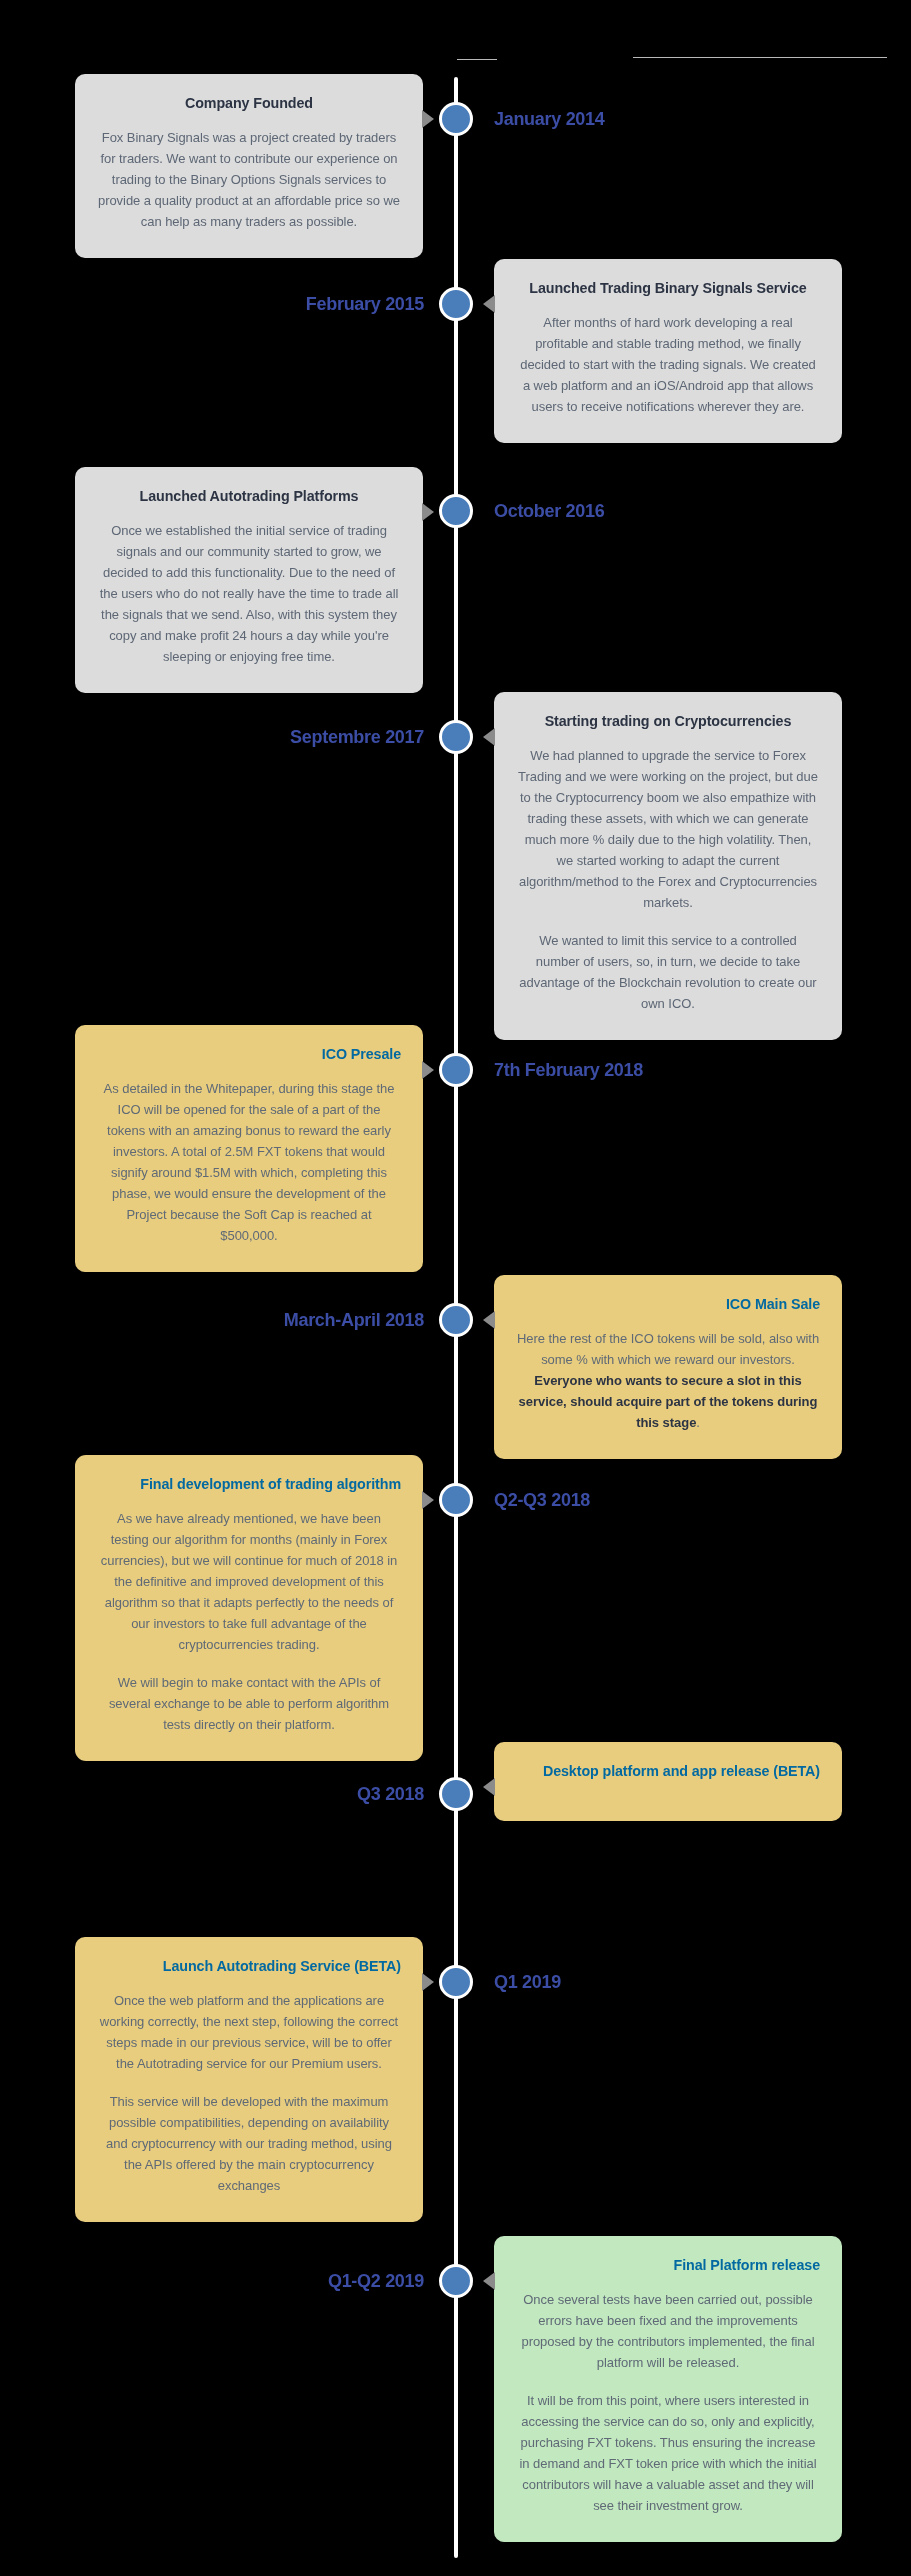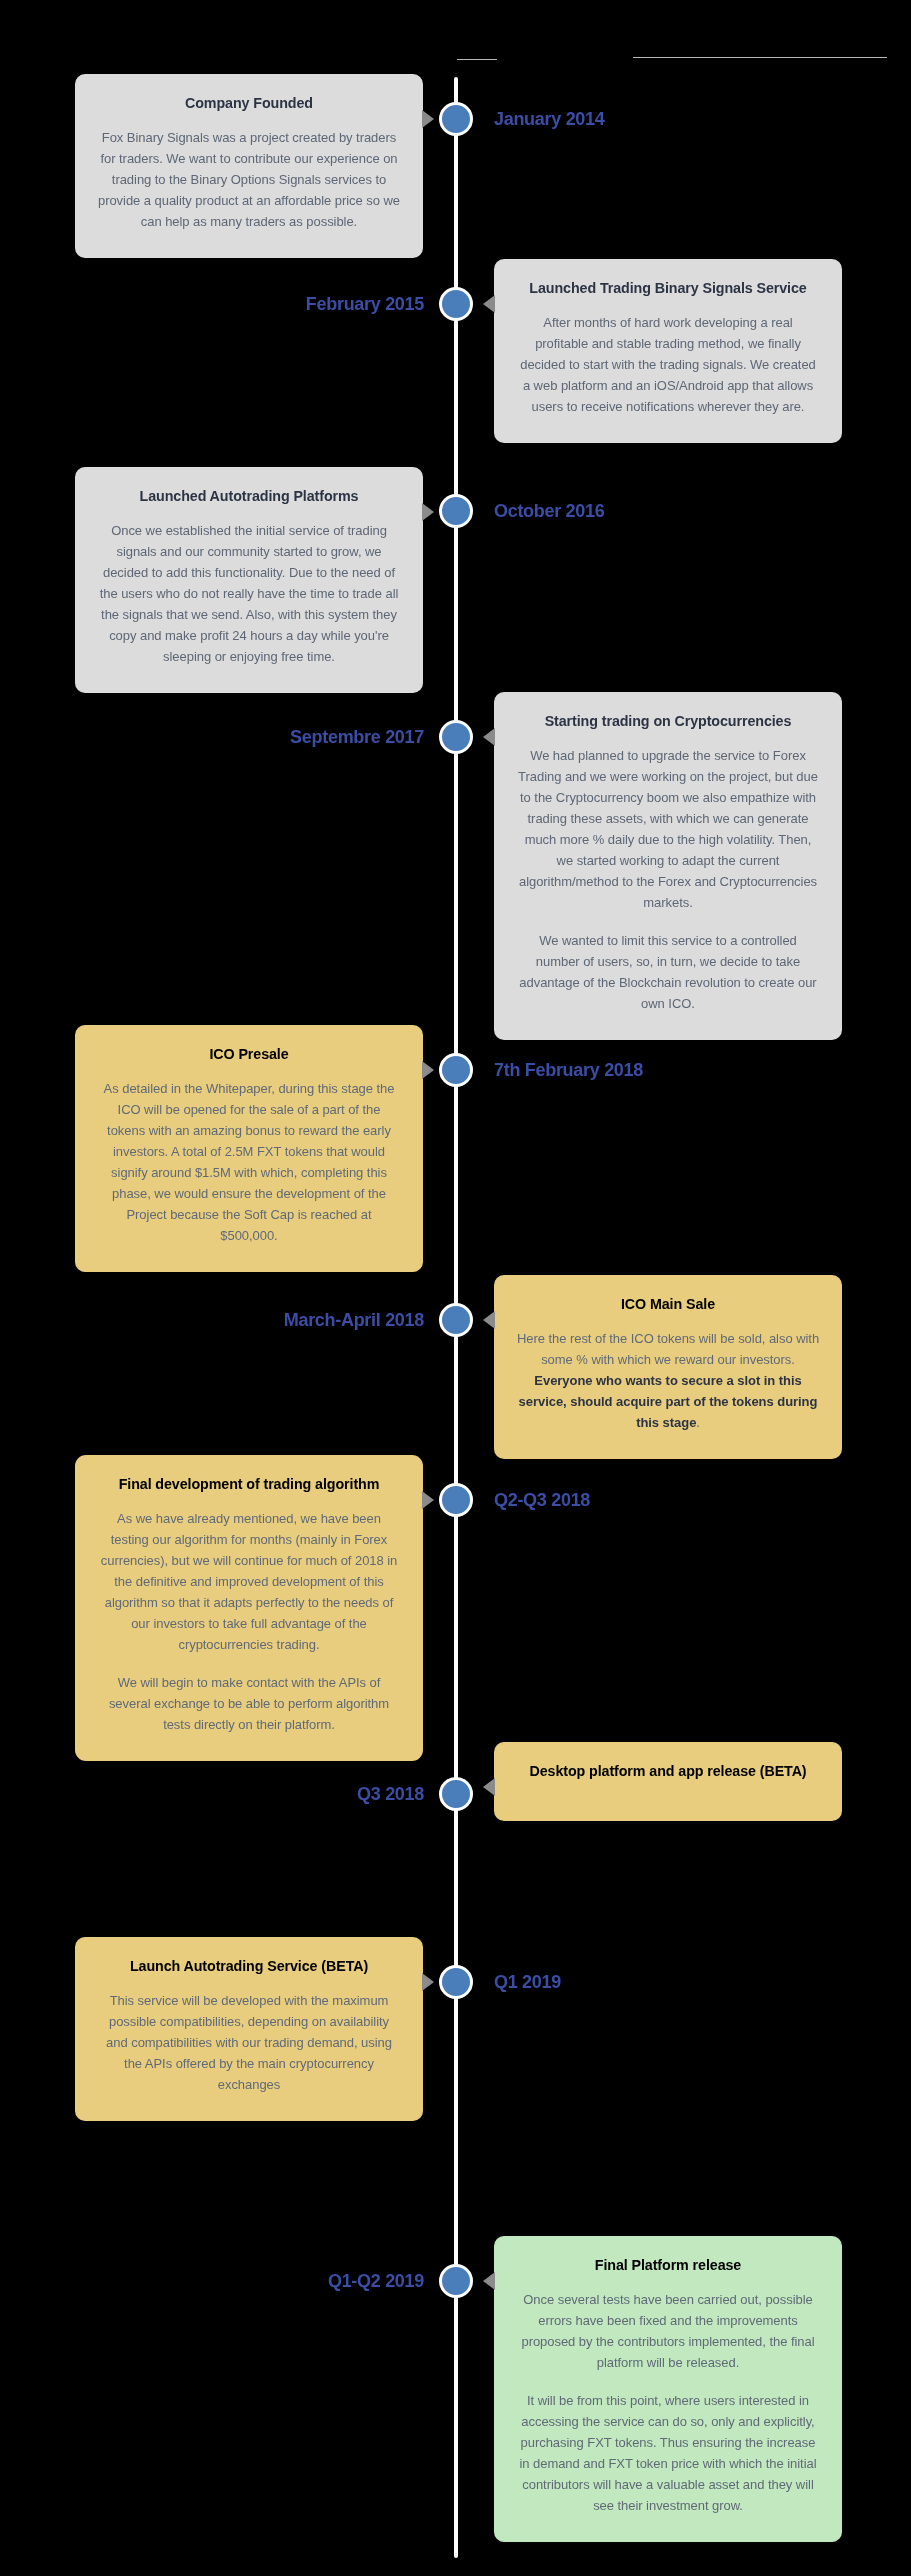--- a/index.html
+++ b/index.html
@@ -99,21 +99,21 @@
     font-weight: bold;
     color: #2c3444;
   }
 
   
   .theme-grey   { background: #dcdcdc; }
   .theme-yellow { background: #e9cd7f; }
   .theme-green  { background: #c2e8c0; }
 
   .theme-yellow .card-title,
-  .theme-green  .card-title { color: #000000; }
+  .theme-green  .card-title { color: #0369a1; text-align: right; }
   .theme-yellow .card-body p,
   .theme-green  .card-body p { color: #5f6a76; }
 
   
   .node {
     position: absolute;
     left: 439px;
     width: 34px;
     height: 34px;
     border-radius: 50%;
@@ -211,21 +211,22 @@
       <div class="card right theme-yellow" style="top: 1742px;">
         <div class="pointer"></div>
         <div class="card-title">Desktop platform and app release (BETA)</div>
       </div>
       <div class="node" style="top: 1777px;"></div>
       <div class="date to-left" style="top: 1785px;">Q3 2018</div>
       <div class="card left theme-yellow" style="top: 1937px;">
         <div class="pointer"></div>
         <div class="card-title">Launch Autotrading Service (BETA)</div>
         <div class="card-body">
-          <p>This service will be developed with the maximum possible compatibilities, depending on availability and compatibilities with our trading demand, using the APIs offered by the main cryptocurrency exchanges</p>
+          <p>Once the web platform and the applications are working correctly, the next step, following the correct steps made in our previous service, will be to offer the Autotrading service for our Premium users.</p>
+          <p>This service will be developed with the maximum possible compatibilities, depending on availability and cryptocurrency with our trading method, using the APIs offered by the main cryptocurrency exchanges</p>
         </div>
       </div>
       <div class="node" style="top: 1965px;"></div>
       <div class="date to-right" style="top: 1973px;">Q1 2019</div>
       <div class="card right theme-green" style="top: 2236px;">
         <div class="pointer"></div>
         <div class="card-title">Final Platform release</div>
         <div class="card-body">
           <p>Once several tests have been carried out, possible errors have been fixed and the improvements proposed by the contributors implemented, the final platform will be released.</p>
           <p>It will be from this point, where users interested in accessing the service can do so, only and explicitly, purchasing FXT tokens. Thus ensuring the increase in demand and FXT token price with which the initial contributors will have a valuable asset and they will see their investment grow.</p>

